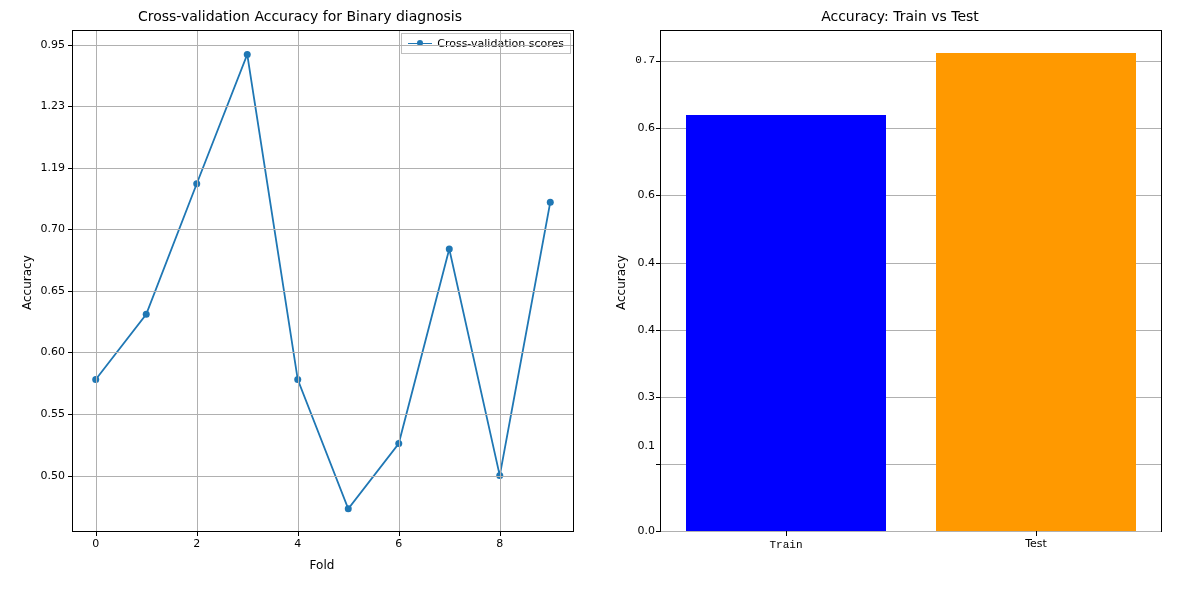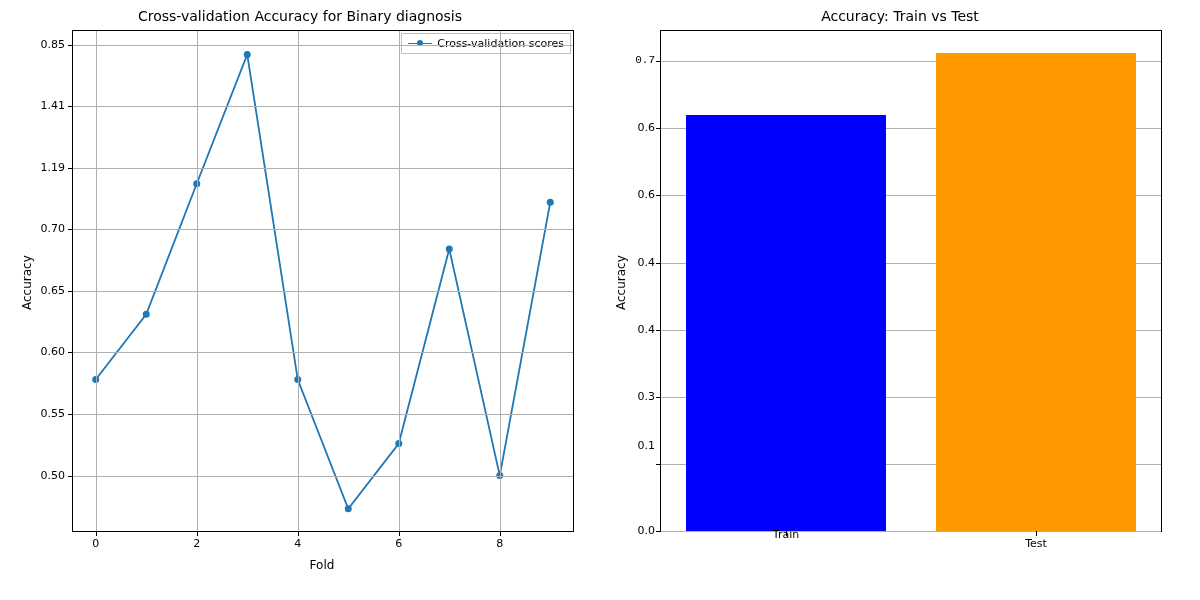--- a/index.html
+++ b/index.html
@@ -171,24 +171,24 @@
         <div class="tickmark-y" style="top: 259.852px;"></div>
         <div class="tick-label tick-y" style="left: -48px; top: 252.852px;">0.65</div>
         <div class="gridline-h" style="top: 198.276px;"></div>
         <div class="tickmark-y" style="top: 198.276px;"></div>
         <div class="tick-label tick-y" style="left: -48px; top: 191.276px;">0.70</div>
         <div class="gridline-h" style="top: 136.7px;"></div>
         <div class="tickmark-y" style="top: 136.7px;"></div>
         <div class="tick-label tick-y" style="left: -48px; top: 129.7px;">1.19</div>
         <div class="gridline-h" style="top: 75.1232px;"></div>
         <div class="tickmark-y" style="top: 75.1232px;"></div>
-        <div class="tick-label tick-y" style="left: -48px; top: 68.1232px;">1.41</div>
+        <div class="tick-label tick-y" style="left: -48px; top: 68.1232px;">1.23</div>
         <div class="gridline-h" style="top: 13.5468px;"></div>
         <div class="tickmark-y" style="top: 13.5468px;"></div>
-        <div class="tick-label tick-y" style="left: -48px; top: 6.5468px;">0.85</div>
+        <div class="tick-label tick-y" style="left: -48px; top: 6.5468px;">0.95</div>
         <div class="gridline-v" style="left: 22.7273px;"></div>
         <div class="tickmark-x" style="left: 22.7273px;"></div>
         <div class="tick-label tick-x" style="left: 2.72727px; top: 506px;">0</div>
         <div class="gridline-v" style="left: 123.737px;"></div>
         <div class="tickmark-x" style="left: 123.737px;"></div>
         <div class="tick-label tick-x" style="left: 103.737px; top: 506px;">2</div>
         <div class="gridline-v" style="left: 224.747px;"></div>
         <div class="tickmark-x" style="left: 224.747px;"></div>
         <div class="tick-label tick-x" style="left: 204.747px; top: 506px;">4</div>
         <div class="gridline-v" style="left: 325.758px;"></div>
@@ -223,20 +223,20 @@
         <div class="tickmark-y" style="top: 164.43px;"></div>
         <div class="tick-label tick-y" style="left: -46px; top: 157.43px;">0.6</div>
         <div class="gridline-h" style="top: 97.3154px;"></div>
         <div class="tickmark-y" style="top: 97.3154px;"></div>
         <div class="tick-label tick-y" style="left: -46px; top: 90.3154px;">0.6</div>
         <div class="gridline-h" style="top: 30.2013px;"></div>
         <div class="tickmark-y" style="top: 30.2013px;"></div>
         <div class="tick-label tick-y" style="left: -46px; top: 23.2013px; font-family: Liberation Mono, monospace;">0.7</div>
         <div class="bar" style="left: 25px; width: 200px; height: 416.107px; background: rgb(0, 0, 255);"></div>
         <div class="tickmark-x" style="left: 125px;"></div>
-        <div class="tick-label tick-x" style="left: 105px; top: 497px;">Train</div>
+        <div class="tick-label tick-x" style="left: 105px; top: 508px; font-family: Liberation Mono, monospace;">Train</div>
         <div class="bar" style="left: 275px; width: 200px; height: 477.852px; background: rgb(255, 153, 0);"></div>
         <div class="tickmark-x" style="left: 375px;"></div>
         <div class="tick-label tick-x" style="left: 355px; top: 506px;">Test</div>
       </div>
   </div>
 
 </div>
 
 </body></html>

